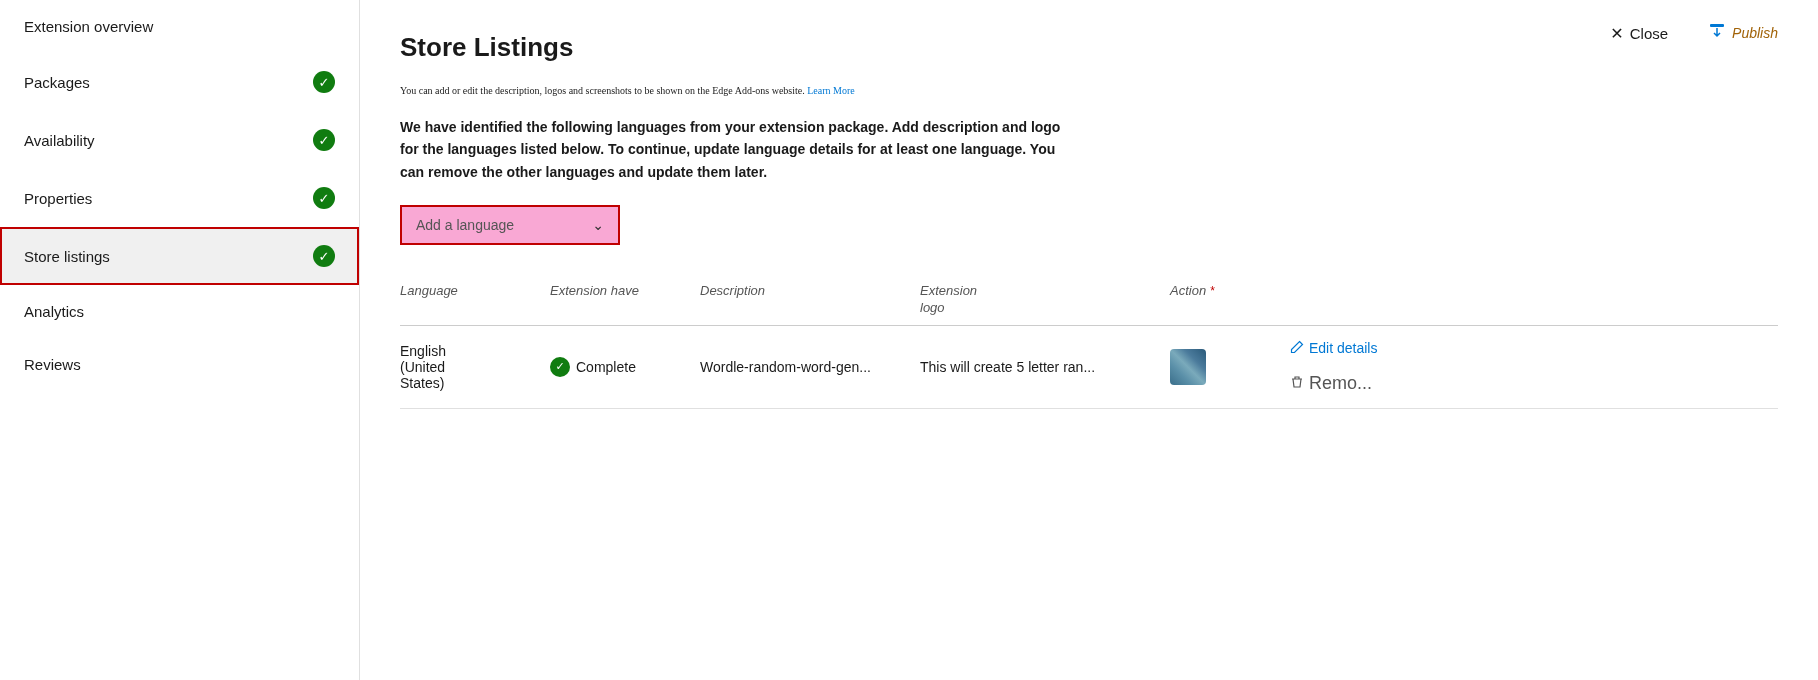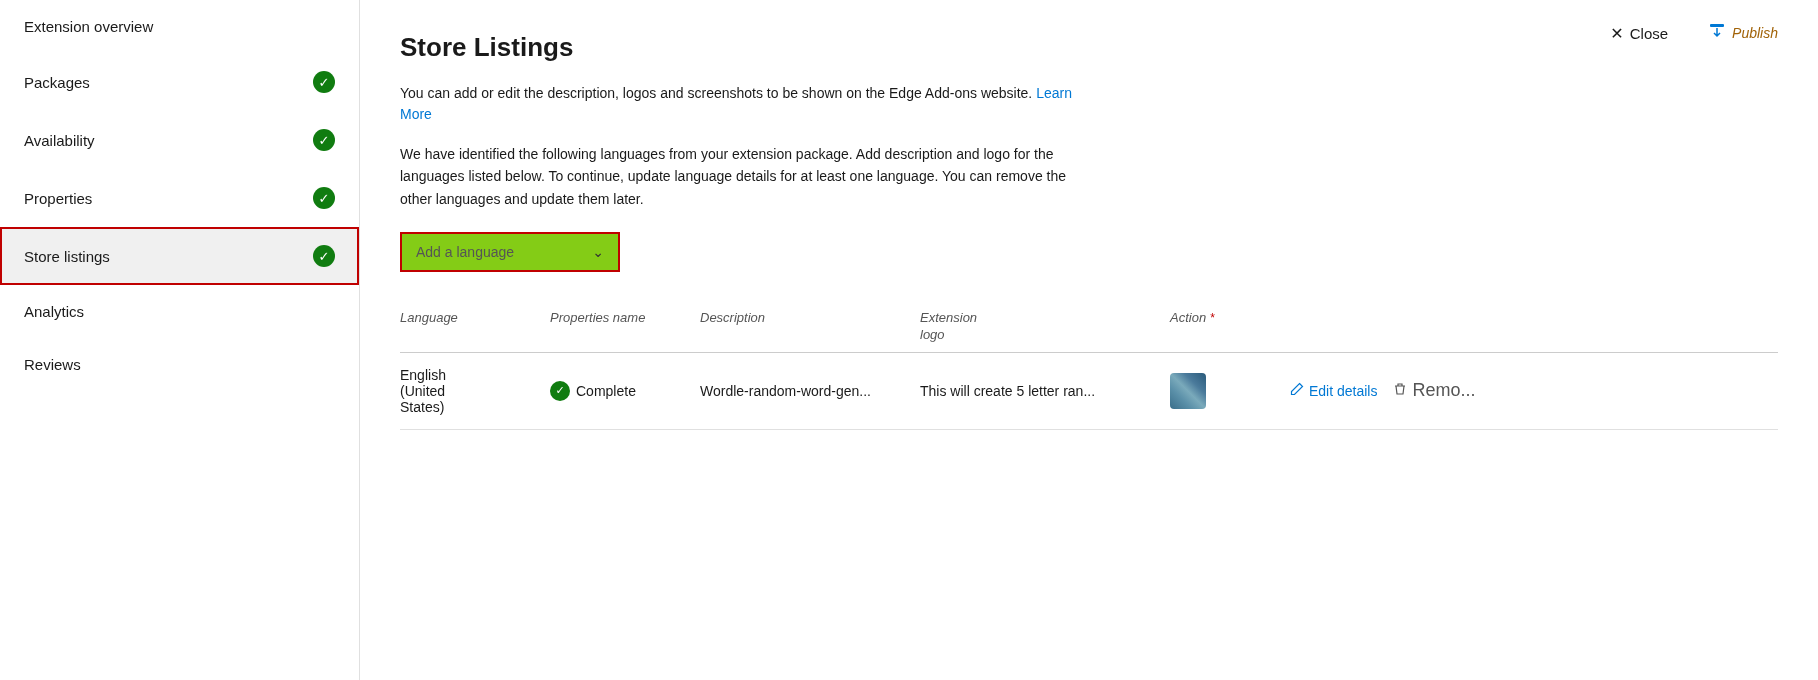--- a/index.html
+++ b/index.html
@@ -77,49 +77,50 @@
     }
 
     .page-title {
       font-size: 26px;
       font-weight: 700;
       margin-bottom: 20px;
       margin-top: 4px;
     }
 
     .description-text {
-      font-size: 14px;
+      font-size: 10px;
       color: #1a1a1a;
       margin-bottom: 6px;
       max-width: 680px;
       line-height: 1.5;
+      font-family: Liberation Serif, serif;
     }
     .learn-more {
       color: #0078d4;
       text-decoration: none;
     }
 
     .info-text {
       font-size: 14px;
-      font-weight: 400;
+      font-weight: 700;
       max-width: 680px;
       line-height: 1.6;
       margin-top: 18px;
       margin-bottom: 22px;
     }
 
     
     .add-language-btn {
       display: flex;
       align-items: center;
       justify-content: space-between;
       width: 220px;
       padding: 10px 14px;
       border: 2px solid #c00000;
-      background: #84cc16;
+      background: #f9a8d4;
       cursor: pointer;
       font-size: 14px;
       color: #555;
       margin-bottom: 30px;
     }
     .chevron-icon { font-size: 14px; color: #333; }
 
     
     .table-container { width: 100%; }
     .table-header {
@@ -169,22 +170,22 @@
     }
     .ext-logo-inner {
       width: 100%;
       height: 100%;
       background: 
         linear-gradient(45deg, #3a6e8a 0%, #5a8fa8 30%, #7aaabb 50%, #4a7a9b 70%, #2a5a7a 100%);
     }
 
     .action-col {
       display: flex;
-      align-items: center;
       gap: 16px;
+      flex-direction: column;
     }
     .edit-btn {
       display: flex;
       align-items: center;
       gap: 5px;
       color: #0078d4;
       text-decoration: none;
       cursor: pointer;
       font-size: 14px;
       background: none;
@@ -269,21 +270,21 @@
   <p class="info-text">We have identified the following languages from your extension package. Add description and logo for the languages listed below. To continue, update language details for at least one language. You can remove the other languages and update them later.</p>
 
   <button class="add-language-btn">
     <span>Add a language</span>
     <span class="chevron-icon">⌄</span>
   </button>
 
   <div class="table-container">
     <div class="table-header">
       <div class="col">Language</div>
-      <div class="col">Properties name</div>
+      <div class="col">Extension have</div>
       <div class="col">Description</div>
       <div class="col col-header-ext-logo">Extension<br>logo</div>
       <div class="col">
         Action <span class="action-required">*</span>
       </div>
     </div>
 
     <div class="table-row">
       <div class="col">English<br>(United<br>States)</div>
       <div class="col">

